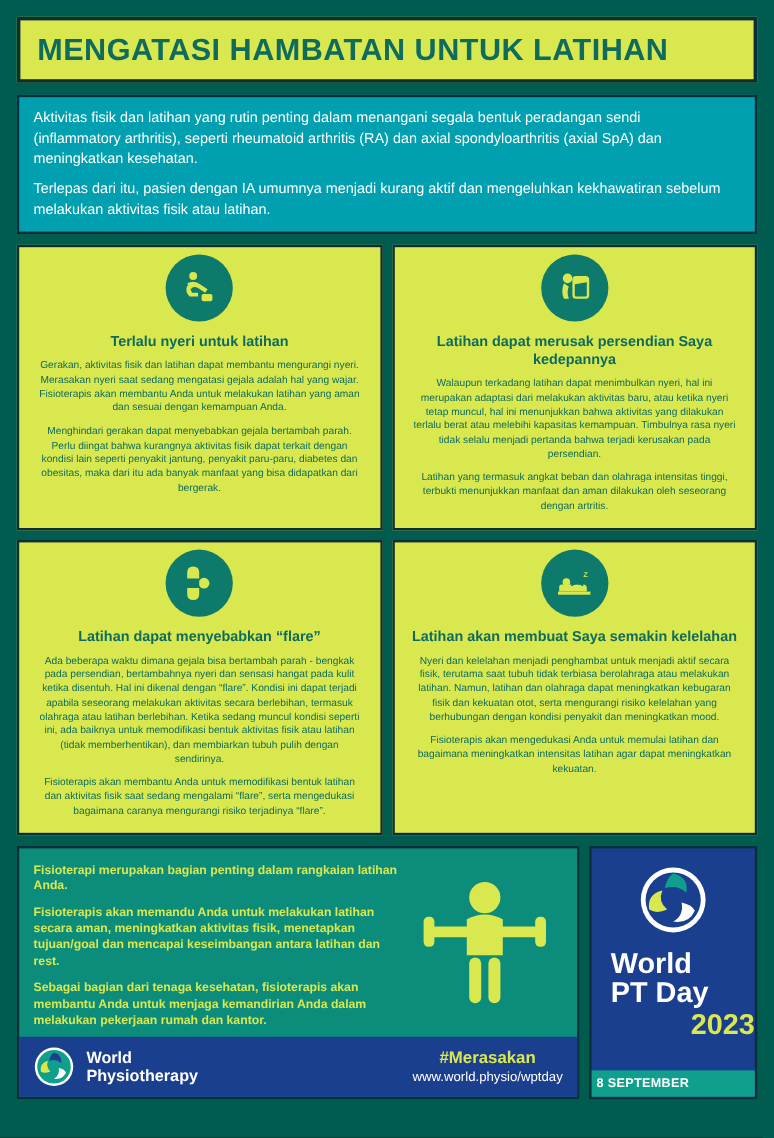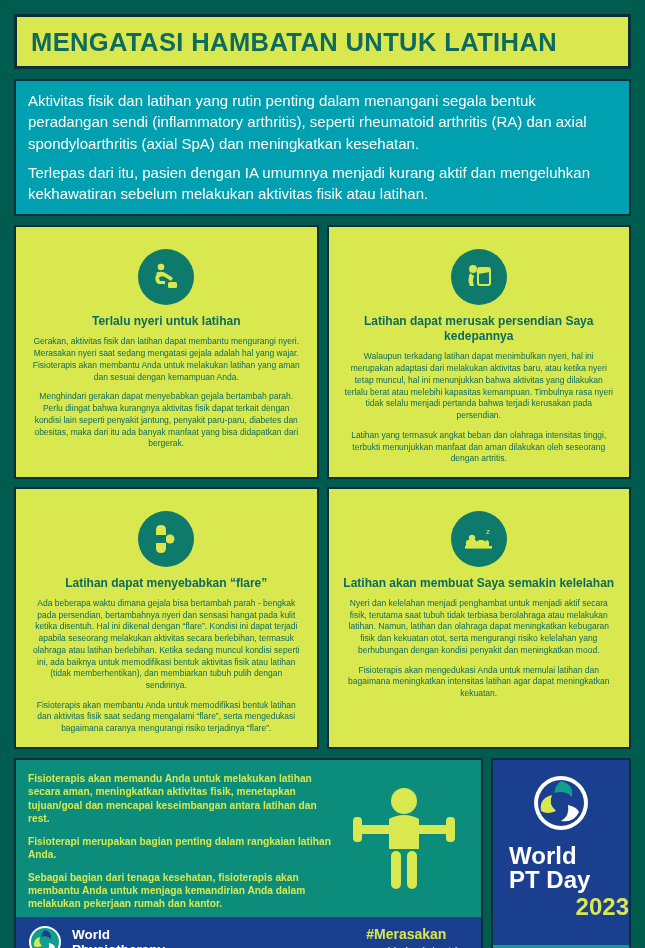--- a/index.html
+++ b/index.html
@@ -29,36 +29,36 @@
     color: #0e6b5e;
     font-weight: bold;
   }
 
   
   .intro {
     background: #00a0b0;
     border: 2px solid #0a2f3a;
     padding: 9px 20px 10px 12px;
     color: #ffffff;
-    font-size: 15px;
+    font-size: 12px;
     line-height: 1.42;
     margin-bottom: 9px;
   }
   .intro p + p { margin-top: 8px; }
 
   
   .grid {
     display: grid;
     grid-template-columns: 1fr 1fr;
     gap: 8px;
   }
   .card {
     background: #d9e84f;
     border: 2px solid #0a2f3a;
-    padding: 20px 14px 12px 14px;
+    padding: 4px 14px 12px 14px;
     text-align: center;
   }
   .card .iconwrap {
     width: 56px; height: 56px;
     border-radius: 50%;
     background: #0e7a6b;
     margin: 2px auto 9px auto;
     display: flex; align-items: center; justify-content: center;
   }
   .card h2 {
@@ -248,22 +248,22 @@
       <p>Fisioterapis akan mengedukasi Anda untuk memulai latihan dan bagaimana meningkatkan intensitas latihan agar dapat meningkatkan kekuatan.</p>
     </div>
 
   </div>
 
   <div class="bottom">
 
     <div class="bottom-left">
       <div class="bl-top">
         <div class="bl-text">
+          <p>Fisioterapi merupakan bagian penting dalam rangkaian latihan Anda.</p>
           <p>Fisioterapis akan memandu Anda untuk melakukan latihan secara aman, meningkatkan aktivitas fisik, menetapkan tujuan/goal dan mencapai keseimbangan antara latihan dan rest.</p>
-          <p>Fisioterapi merupakan bagian penting dalam rangkaian latihan Anda.</p>
           <p>Sebagai bagian dari tenaga kesehatan, fisioterapis akan membantu Anda untuk menjaga kemandirian Anda dalam melakukan pekerjaan rumah dan kantor.</p>
         </div>
         <div class="bl-figure">
           <svg width="130" height="120" viewBox="0 0 130 120" aria-hidden="true">
             <circle cx="65" cy="20" r="13" fill="#d9e84f"></circle>
             <rect x="18" y="44" width="94" height="9" rx="4.5" fill="#d9e84f"></rect>
             <path d="M50 38 q15-8 30 0 l0 30 -30 0 z" fill="#d9e84f"></path>
             <rect x="52" y="70" width="10" height="38" rx="5" fill="#d9e84f"></rect>
             <rect x="68" y="70" width="10" height="38" rx="5" fill="#d9e84f"></rect>
             <rect x="14" y="36" width="9" height="25" rx="4" fill="#d9e84f"></rect>

